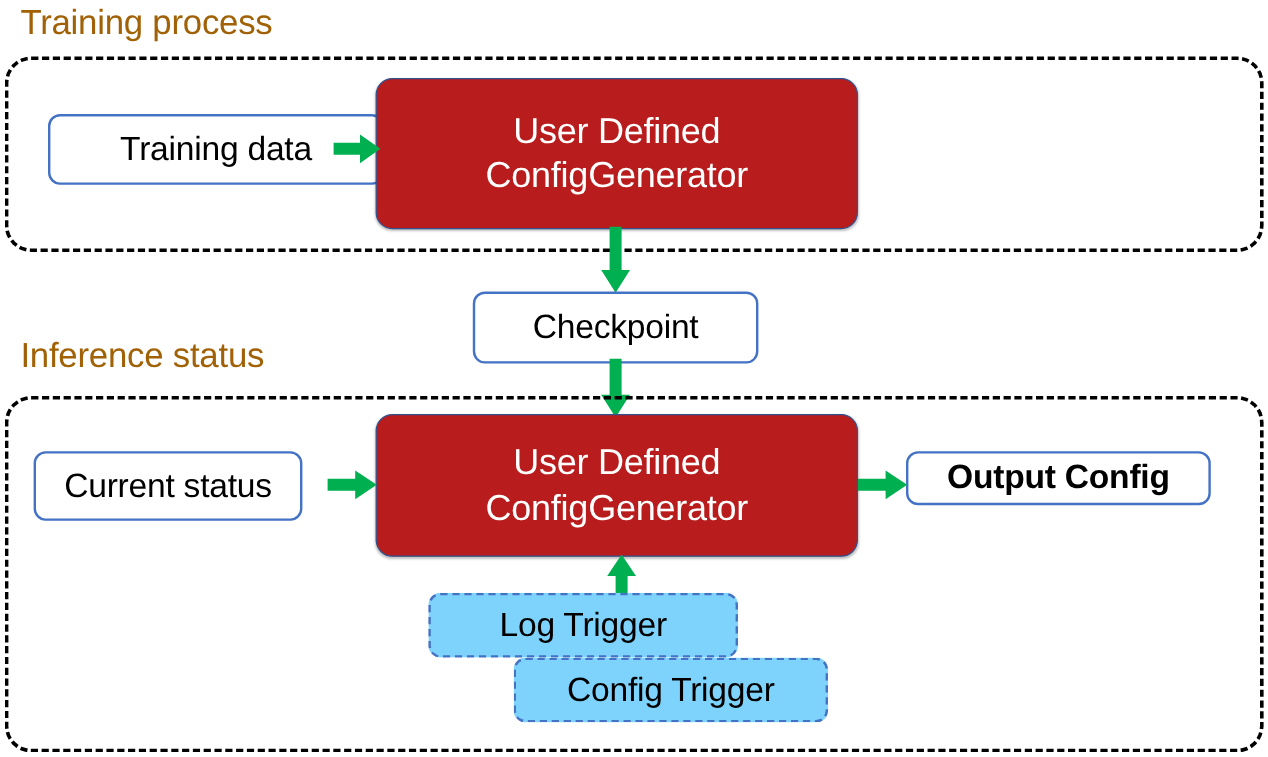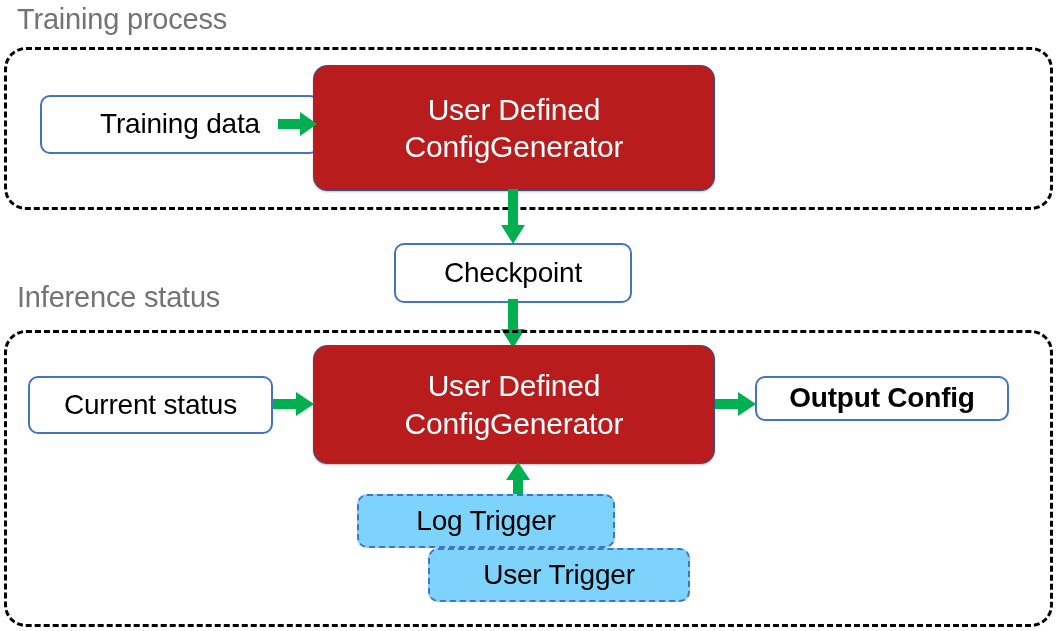--- a/index.html
+++ b/index.html
@@ -17,21 +17,21 @@
     height: 631px;
     background: #ffffff;
     overflow: hidden;
   }
 
   
   .section-title {
     position: absolute;
     font-size: 29px;
     line-height: 1;
-    color: #737373;
+    color: #a16207;
     white-space: nowrap;
     font-weight: 400;
     letter-spacing: -0.2px;
   }
   #title-training { left: 17px; top: 5px; }
   #title-inference { left: 17px; top: 283px; }
 
   
   .process-container {
     position: absolute;
@@ -84,21 +84,21 @@
     font-size: 30px;
     line-height: 1.25;
     white-space: normal;
     box-shadow: 0 1px 2px rgba(0,0,0,0.25);
   }
 
   
   #node-training-data   { left: 40px;  top: 95px;  width: 280px; height: 59px; }
   #node-udcg-training   { left: 313px; top: 65px;  width: 402px; height: 126px; }
   #node-checkpoint      { left: 394px; top: 243px; width: 238px; height: 60px; }
-  #node-current-status  { left: 28px;  top: 376px; width: 245px; height: 58px; text-align: center; }
+  #node-current-status  { left: 28px;  top: 376px; width: 224px; height: 58px; text-align: center; }
   #node-udcg-inference  { left: 313px; top: 345px; width: 402px; height: 119px; }
   #node-output-config   { left: 755px; top: 376px; width: 254px; height: 45px; font-weight: bold; }
   #node-log-trigger     { left: 357px; top: 494px; width: 258px; height: 54px;
                           align-items: center; justify-content: center; }
   #node-clock-trigger   { left: 428px; top: 548px; width: 262px; height: 54px;
                           align-items: center; justify-content: center; }
 
   
   .arrow {
     position: absolute;
@@ -178,15 +178,15 @@
   </div>
 
   <div class="arrow" id="arrow-trigger-to-udcg2">
     <svg width="26" height="36" viewBox="0 0 26 36">
       <path d="M13 0 L25 18 L18 18 L18 35 L8 35 L8 18 L1 18 Z" fill="#00B050"></path>
     </svg>
   </div>
 
   <div class="node node-dashed" id="node-log-trigger">Log Trigger</div>
 
-  <div class="node node-dashed" id="node-clock-trigger">User Trigger</div>
+  <div class="node node-dashed" id="node-clock-trigger">Config Trigger</div>
 
 </div>
 
 </body></html>

